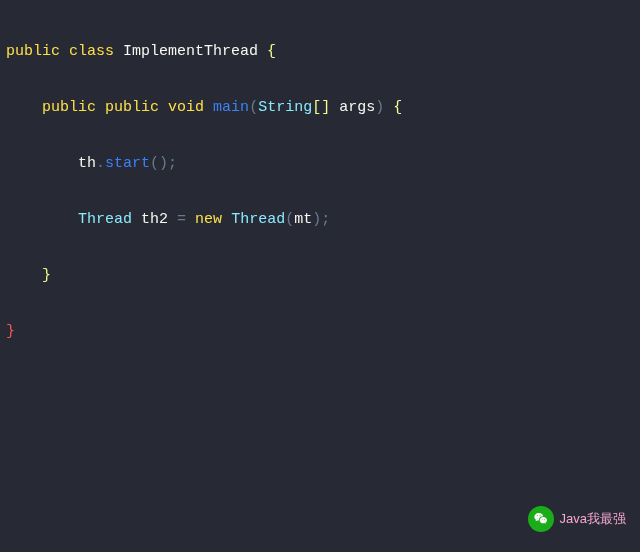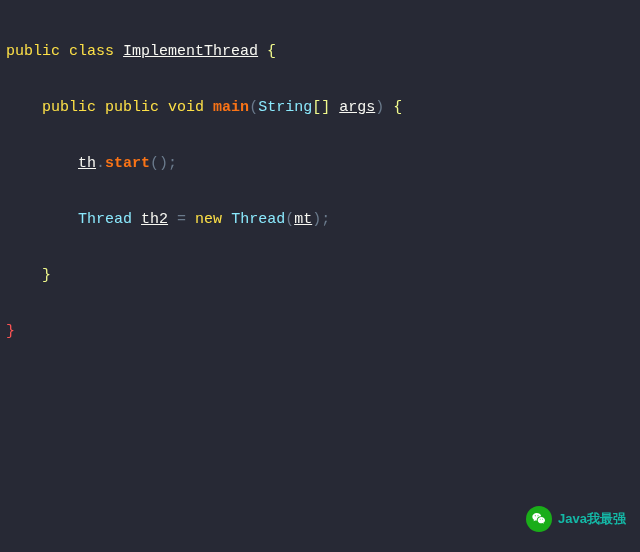--- a/index.html
+++ b/index.html
@@ -14,23 +14,23 @@
     position: relative;
   }
   .code-editor {
     padding: 10px 6px;
     line-height: 28px;
     white-space: pre;
     color: #f8f8f2;
   }
   .line { display: block; }
   .kw    { color: #fde047; } 
-  .ident { color: #f8f8f2; text-decoration: underline; } 
+  .ident { color: #f8f8f2; } 
   .type  { color: #8be9fd; margin-top: 30px; } 
-  .method{ color: #f97316; font-weight: bold; } 
+  .method{ color: #3b82f6; } 
   .punc  { color: #6a7a8c; } 
   .brace { color: #f1fa8c; } 
   .yel   { color: #f1fa8c; } 
   .red   { color: #ff5555; }
 
   .watermark {
     position: absolute;
     right: 14px;
     bottom: 20px;
     display: flex;
@@ -41,24 +41,23 @@
     width: 26px;
     height: 26px;
     border-radius: 50%;
     background: #1aad19;
     display: flex;
     align-items: center;
     justify-content: center;
   }
   .wm-icon svg { width: 16px; height: 16px; }
   .wm-text {
-    color: #14b8a6;
+    color: #f9a8d4;
     font-family: "Microsoft YaHei", sans-serif;
     font-size: 13px;
-    font-weight: bold;
   }
 </style>
 </head>
 <body>
 
 <div class="code-editor">
 <span class="line"><span class="kw">public</span> <span class="kw">class</span> <span class="ident">ImplementThread</span> <span class="brace">{</span></span>
 <span class="line">    <span class="kw">public</span> <span class="kw">public</span> <span class="kw">void</span> <span class="method">main</span><span class="punc">(</span><span class="type">String</span><span class="yel">[</span><span class="yel">]</span> <span class="ident">args</span><span class="punc">)</span> <span class="brace">{</span></span>
 <span class="line">        <span class="ident">th</span><span class="punc">.</span><span class="method">start</span><span class="punc">(</span><span class="punc">)</span><span class="punc">;</span></span>
 <span class="line">        <span class="type">Thread</span> <span class="ident">th2</span> <span class="punc">=</span> <span class="kw">new</span> <span class="type">Thread</span><span class="punc">(</span><span class="ident">mt</span><span class="punc">)</span><span class="punc">;</span></span>

